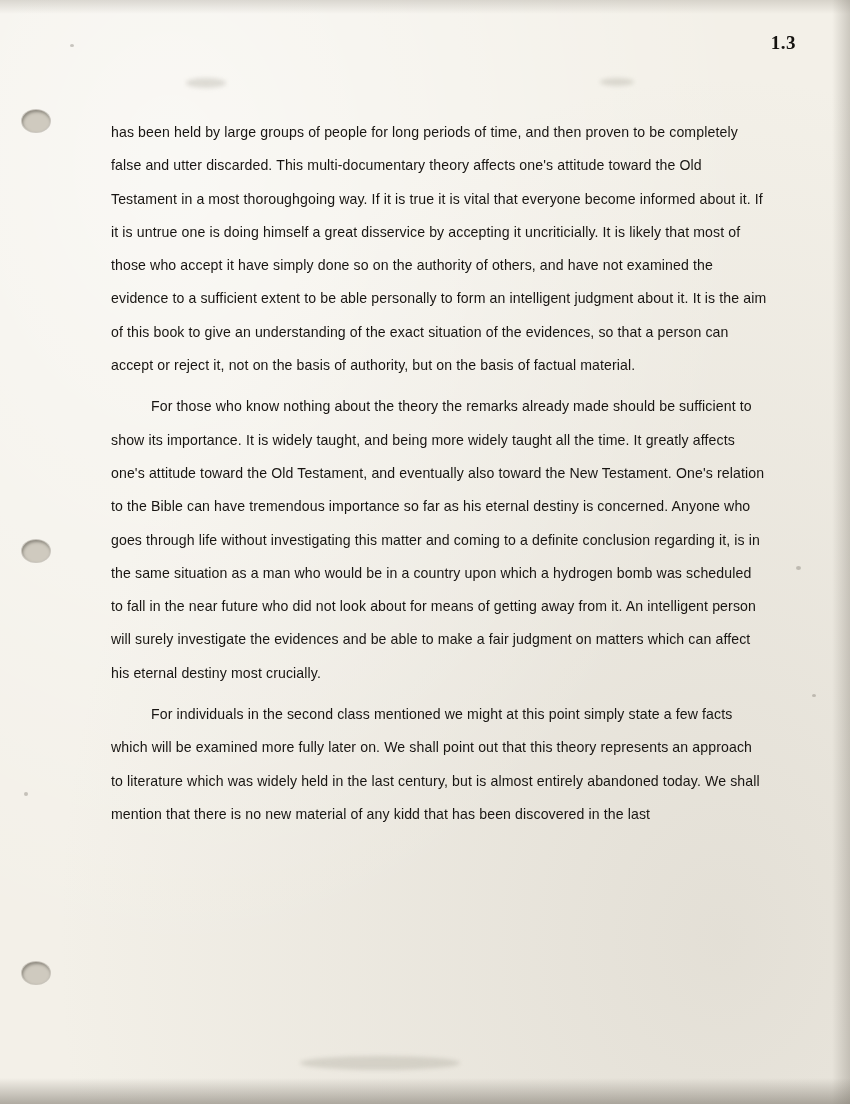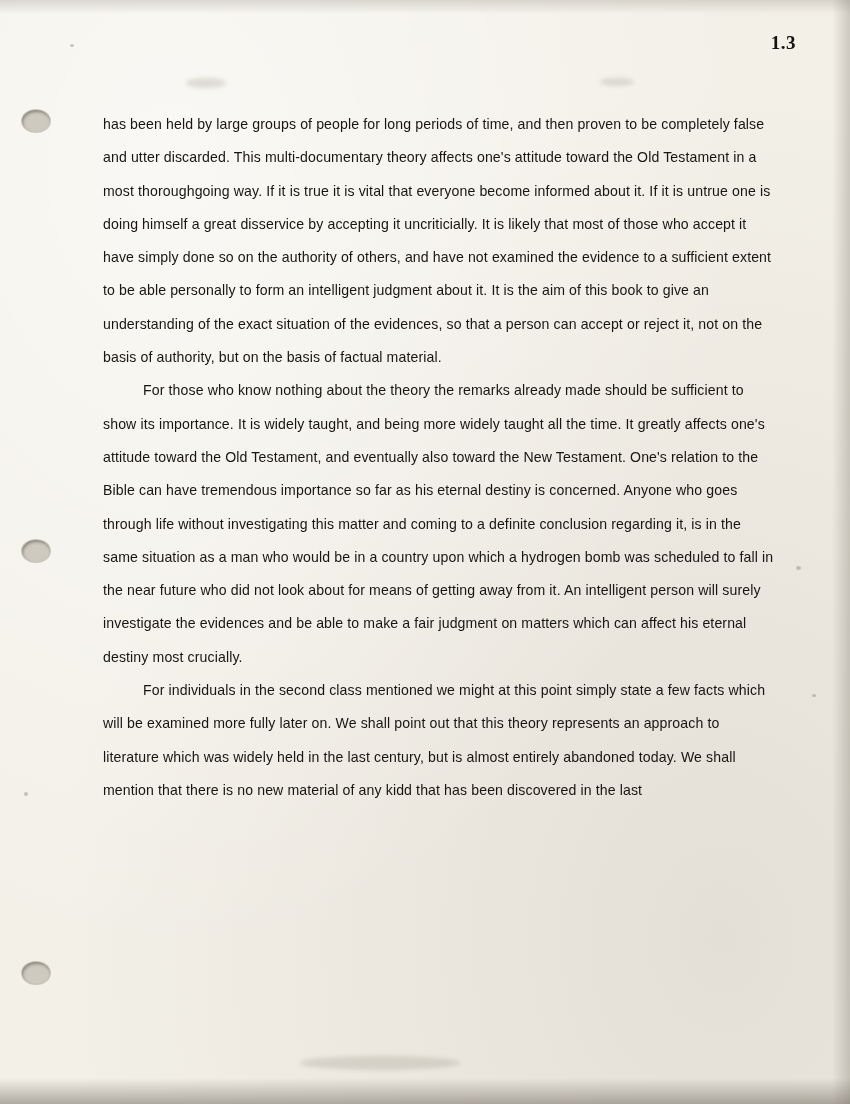--- a/index.html
+++ b/index.html
@@ -76,21 +76,21 @@
     left: 103px;
     top: 108px;
     width: 672px;
     font-family: "Liberation Sans", sans-serif;
     font-size: 14.1px;
     color: #181512;
     line-height: 33.3px;
     letter-spacing: 0.12px;
   }
   .body-text p {
-    margin: 0;
+    margin: 8px;
     text-align: left;
     white-space: normal;
   }
   .body-text p.indent {
     text-indent: 40px;
   }
   .speck {
     position: absolute;
     background: rgba(110,104,94,0.35);
     border-radius: 50%;

